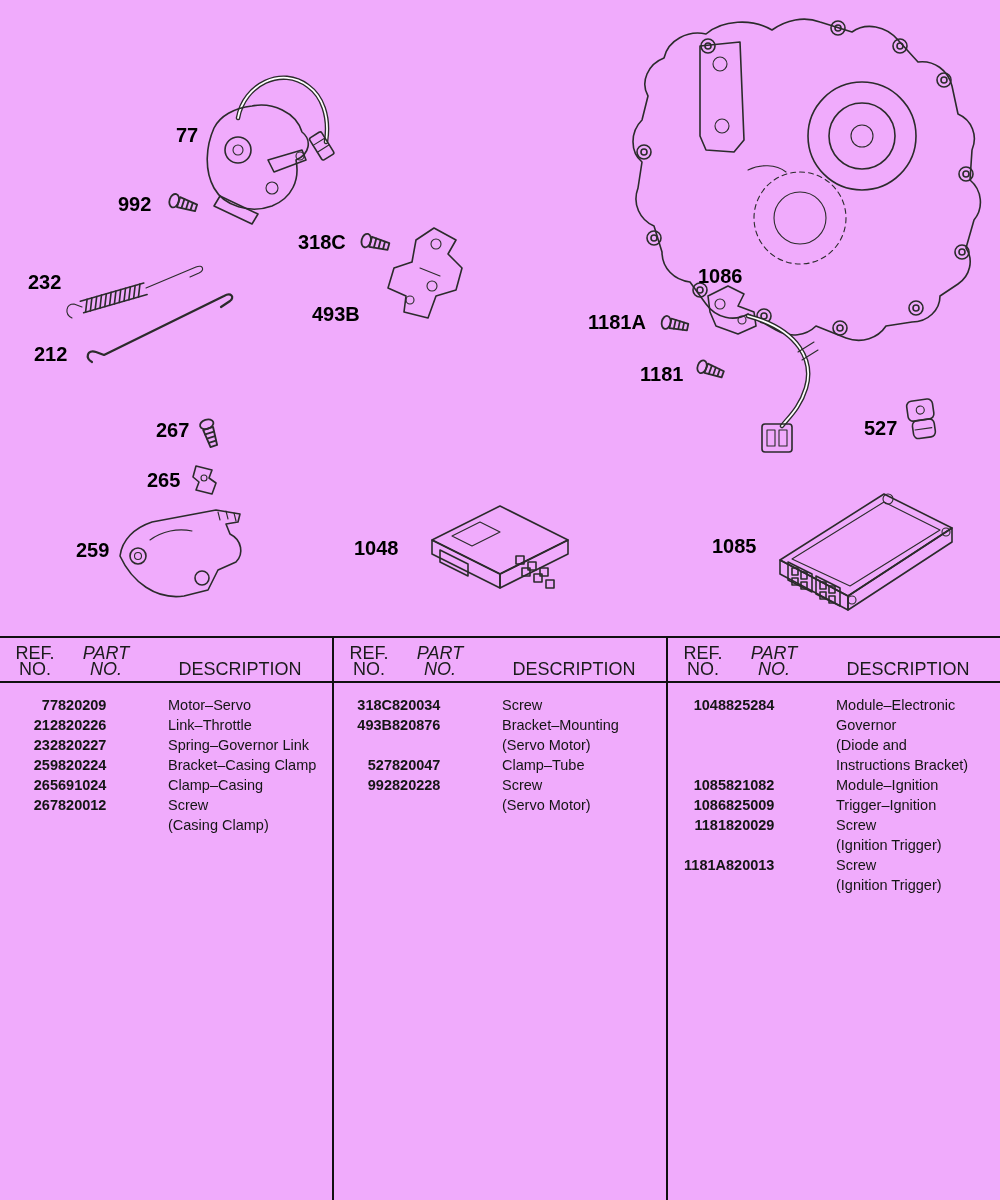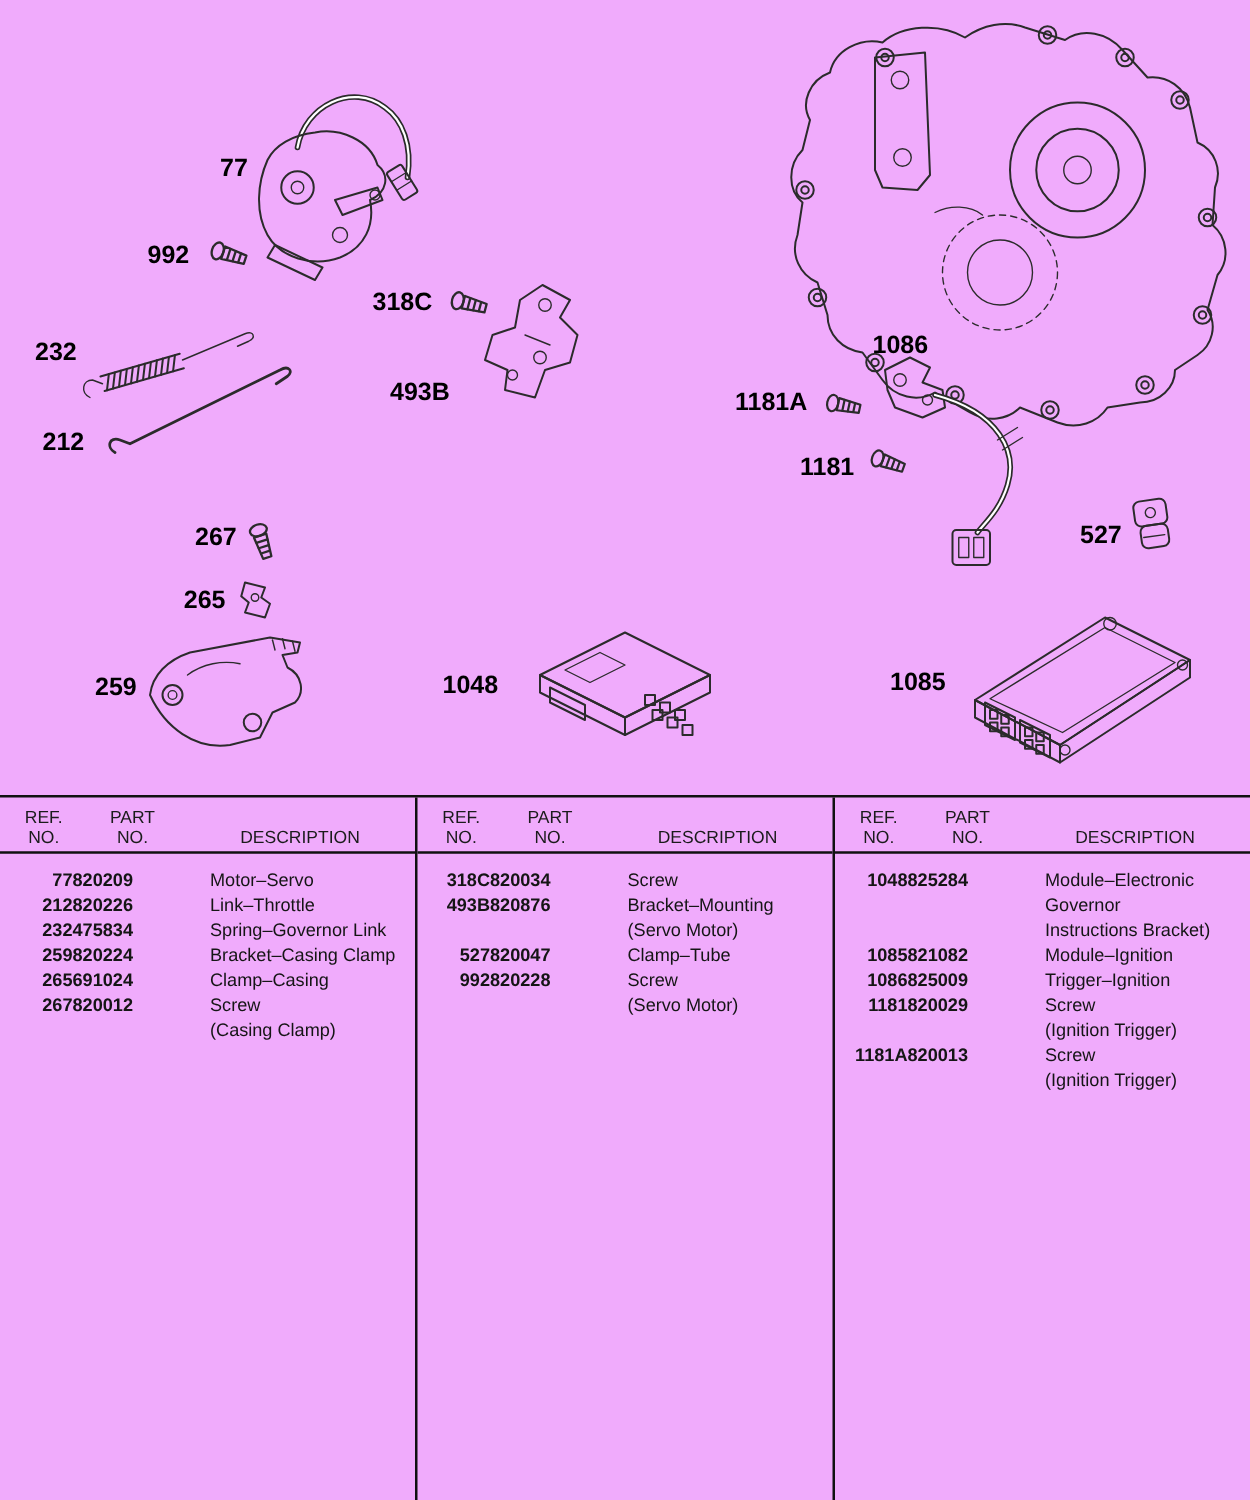--- a/index.html
+++ b/index.html
@@ -15,24 +15,24 @@
   .diagram-svg .dash{stroke-dasharray:5 4;stroke-width:1.1;}
   .diagram-svg .pin{fill:#fff;stroke-width:1.2;}
   .label-layer{position:absolute;top:0;left:0;width:1000px;height:632px;}
   .part-label{position:absolute;font-weight:700;font-size:20px;color:#000;white-space:nowrap;}
   
   .parts-table{position:absolute;top:636px;left:0;width:1000px;bottom:0;
                border-top:2px solid #111;display:flex;}
   .tgroup{flex:1;border-right:2px solid #111;display:flex;flex-direction:column;min-width:0;}
   .tgroup:last-child{border-right:none;}
   .thead{display:flex;align-items:flex-end;padding:7px 0 4px 6px;border-bottom:2px solid #111;
-         font-size:14px;line-height:16px;color:#1b1b1b;}
+         font-size:18px;line-height:16px;color:#1b1b1b;}
   .th{text-align:center;}
   .th-ref{width:58px;}
-  .th-part{width:84px;}
+  .th-part{width:84px;font-style:italic;}
   .th-desc{flex:1;}
   .tbody{padding:12px 0 0 6px;}
   .trow{display:flex;font-size:14.5px;line-height:20px;}
   .c-ref{width:52px;text-align:right;font-weight:700;}
   .c-part{width:88px;font-weight:700;}
   .c-desc{flex:1;padding-left:22px;white-space:nowrap;overflow:hidden;}
 </style>
 </head>
 <body>
 
@@ -272,21 +272,21 @@
             <div class="c-part">820209</div>
             <div class="c-desc">Motor–Servo</div>
           </div>
           <div class="trow">
             <div class="c-ref">212</div>
             <div class="c-part">820226</div>
             <div class="c-desc">Link–Throttle</div>
           </div>
           <div class="trow">
             <div class="c-ref">232</div>
-            <div class="c-part">475834</div>
+            <div class="c-part">820227</div>
             <div class="c-desc">Spring–Governor Link</div>
           </div>
           <div class="trow">
             <div class="c-ref">259</div>
             <div class="c-part">820224</div>
             <div class="c-desc">Bracket–Casing Clamp</div>
           </div>
           <div class="trow">
             <div class="c-ref">265</div>
             <div class="c-part">691024</div>
@@ -370,20 +370,25 @@
             <div class="c-desc">Module–Electronic</div>
           </div>
           <div class="trow">
             <div class="c-ref"></div>
             <div class="c-part"></div>
             <div class="c-desc">Governor</div>
           </div>
           <div class="trow">
             <div class="c-ref"></div>
             <div class="c-part"></div>
+            <div class="c-desc">(Diode and</div>
+          </div>
+          <div class="trow">
+            <div class="c-ref"></div>
+            <div class="c-part"></div>
             <div class="c-desc">Instructions Bracket)</div>
           </div>
           <div class="trow">
             <div class="c-ref">1085</div>
             <div class="c-part">821082</div>
             <div class="c-desc">Module–Ignition</div>
           </div>
           <div class="trow">
             <div class="c-ref">1086</div>
             <div class="c-part">825009</div>

